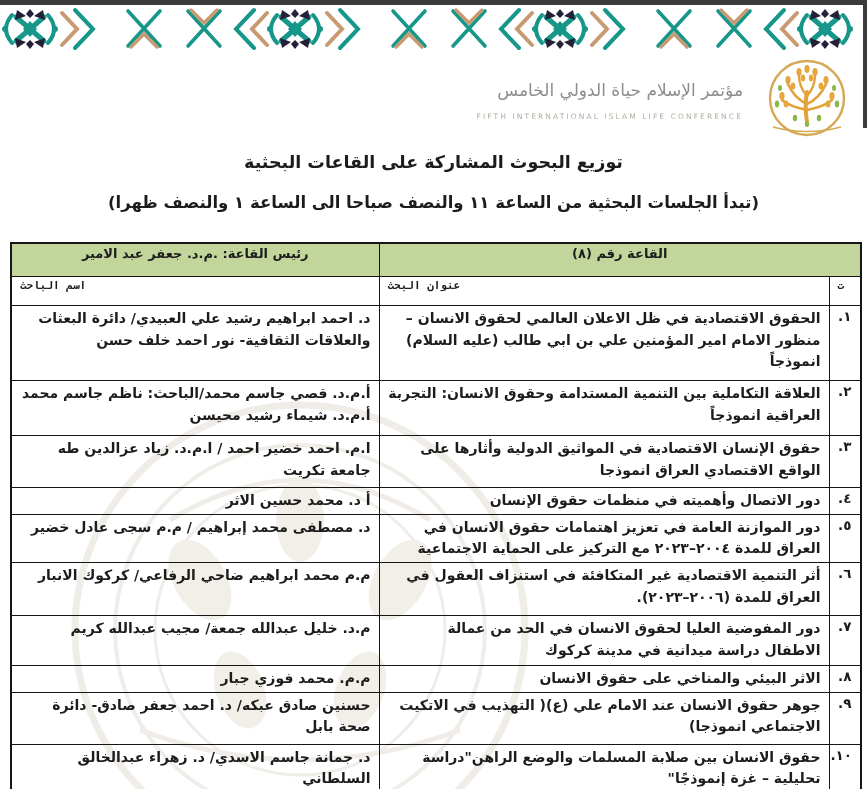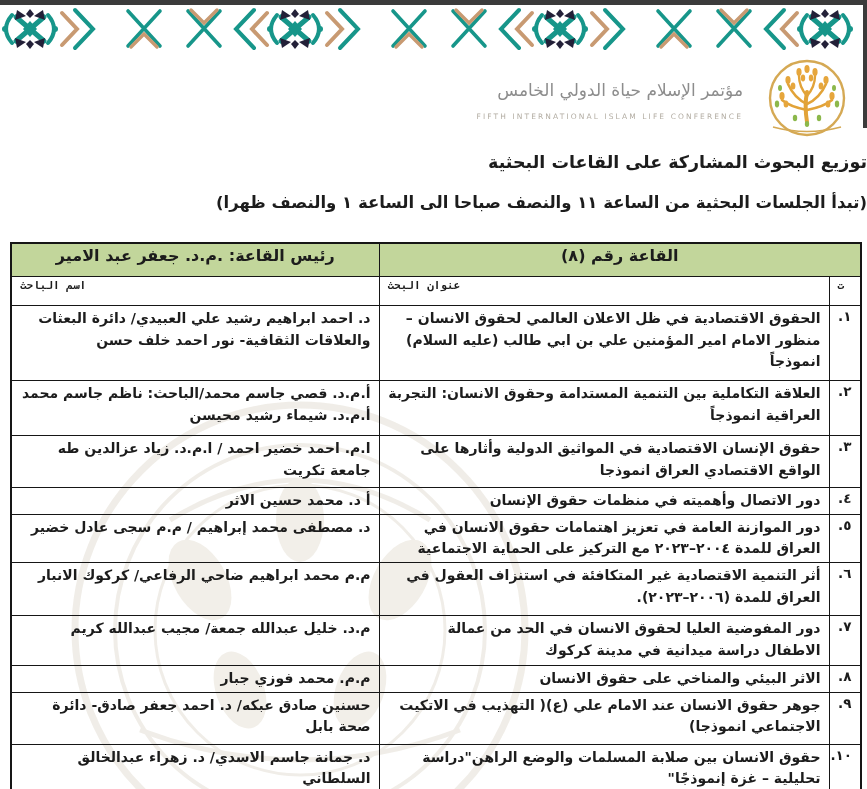--- a/index.html
+++ b/index.html
@@ -16,34 +16,34 @@
   .deco-border{position:absolute;top:6px;left:0;width:867px;height:46px;}
   
   .logo-row{position:absolute;top:58px;right:8px;width:430px;height:84px;
     display:flex;align-items:center;justify-content:flex-end;gap:12px;}
   .logo-text{text-align:right;direction:rtl;}
   .logo-text .ar{font-size:17px;color:#8d8d8d;font-weight:500;line-height:1.3;}
   .logo-text .en{font-size:7.5px;letter-spacing:2.1px;color:#b3ada3;direction:ltr;
     text-align:right;margin-top:10px;font-weight:500;}
   .logo-mark{width:104px;height:84px;flex:0 0 auto;}
   
-  .doc-title{position:absolute;top:152px;left:0;width:867px;text-align:right;
+  .doc-title{position:absolute;top:152px;left:0;width:867px;text-align:center;
     font-size:17.5px;font-weight:700;direction:rtl;}
-  .doc-subtitle{position:absolute;top:193px;left:0;width:867px;
+  .doc-subtitle{position:absolute;top:193px;left:0;width:867px;text-align:center;
     font-size:16.5px;font-weight:700;direction:rtl;}
   
   .watermark{position:absolute;left:20px;top:400px;width:580px;height:389px;z-index:0;
     pointer-events:none;}
   
   .tbl-wrap{position:absolute;top:242px;left:10px;z-index:1;}
   table.sched{border-collapse:collapse;table-layout:fixed;width:850px;direction:rtl;
     border:2px solid #161616;background:transparent;}
   table.sched td,table.sched th{border:1px solid #161616;padding:2px 8px;
     vertical-align:top;font-weight:700;}
-  th.green{background:#c2d69b;font-size:16px;height:28px;text-align:center;
+  th.green{background:#c2d69b;font-size:13px;height:28px;text-align:center;
     vertical-align:middle;padding:1px 6px;}
   th.sub{font-size:11px;height:24px;text-align:left;vertical-align:middle;
     background:transparent;font-family:Liberation Mono, monospace;}
   td.c-num{font-size:13.5px;text-align:center;padding:3px 2px;}
   td.c-title{font-size:14px;line-height:1.55;}
   td.c-res{font-size:14px;line-height:1.55;white-space:pre-line;text-align:right;}
   tbody tr:nth-child(1){height:75px;}
   tbody tr:nth-child(2){height:55px;}
   tbody tr:nth-child(3){height:52px;}
   tbody tr:nth-child(4){height:26px;}

